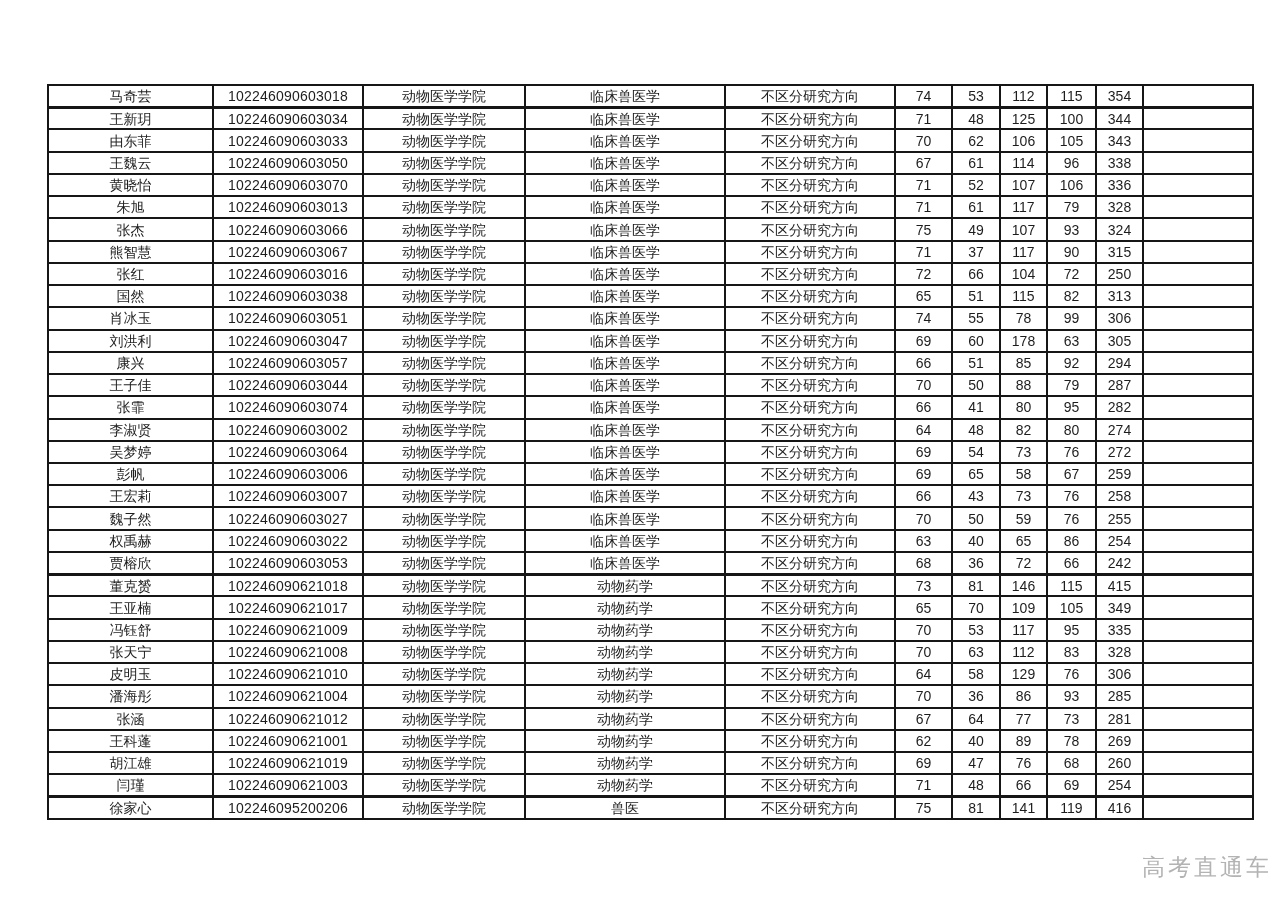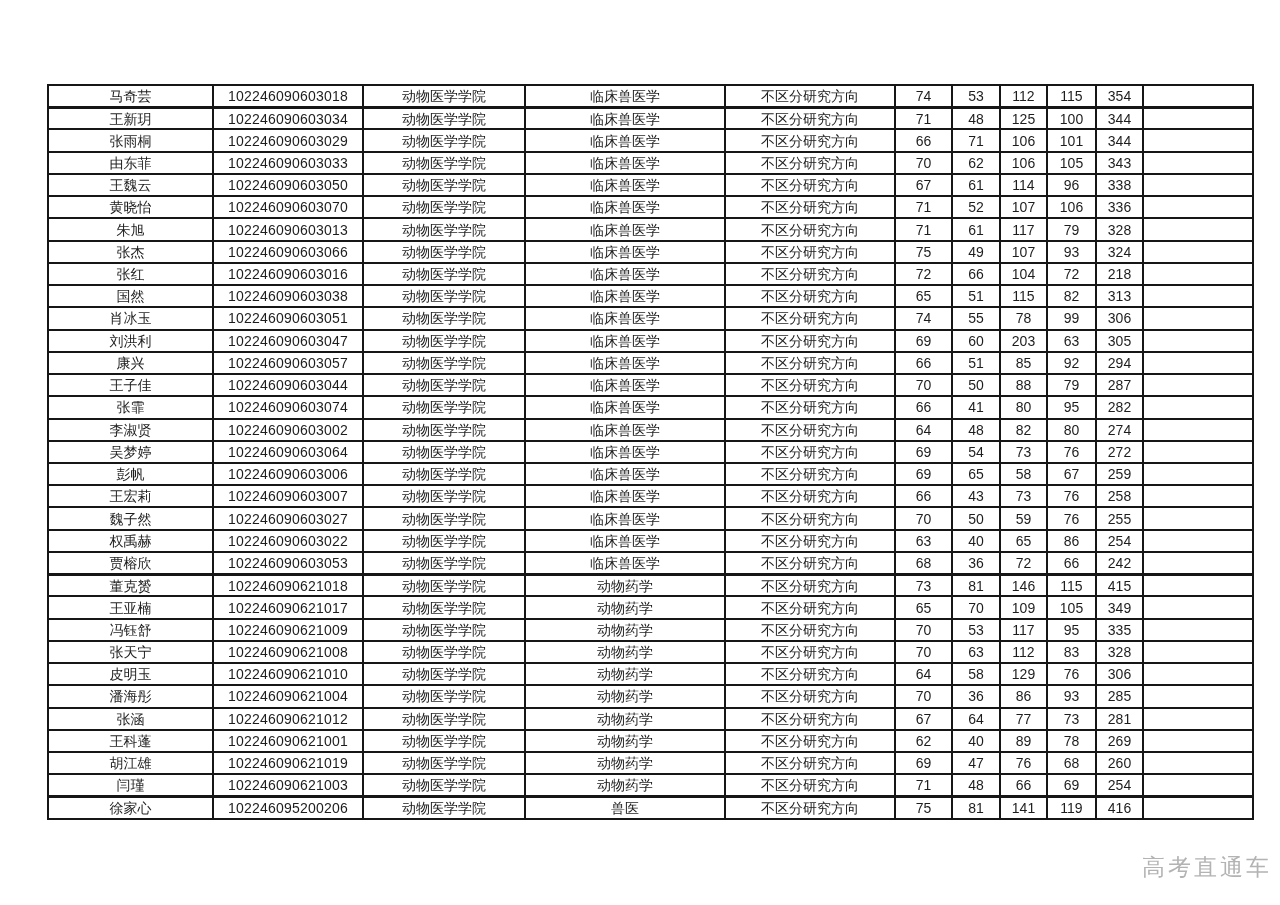--- a/index.html
+++ b/index.html
@@ -83,33 +83,20 @@
     <td>临床兽医学</td>
     <td>不区分研究方向</td>
     <td>71</td>
     <td>48</td>
     <td>125</td>
     <td>100</td>
     <td>344</td>
     <td></td>
   </tr>
         <tr>
-    <td class="c-name">张雨桐</td>
-    <td class="c-id">102246090603029</td>
-    <td>动物医学学院</td>
-    <td>临床兽医学</td>
-    <td>不区分研究方向</td>
-    <td>66</td>
-    <td>71</td>
-    <td>106</td>
-    <td>101</td>
-    <td>344</td>
-    <td></td>
-  </tr>
-        <tr>
     <td class="c-name">由东菲</td>
     <td class="c-id">102246090603033</td>
     <td>动物医学学院</td>
     <td>临床兽医学</td>
     <td>不区分研究方向</td>
     <td>70</td>
     <td>62</td>
     <td>106</td>
     <td>105</td>
     <td>343</td>
@@ -161,30 +148,43 @@
     <td>临床兽医学</td>
     <td>不区分研究方向</td>
     <td>75</td>
     <td>49</td>
     <td>107</td>
     <td>93</td>
     <td>324</td>
     <td></td>
   </tr>
         <tr>
+    <td class="c-name">熊智慧</td>
+    <td class="c-id">102246090603067</td>
+    <td>动物医学学院</td>
+    <td>临床兽医学</td>
+    <td>不区分研究方向</td>
+    <td>71</td>
+    <td>37</td>
+    <td>117</td>
+    <td>90</td>
+    <td>315</td>
+    <td></td>
+  </tr>
+        <tr>
     <td class="c-name">张红</td>
     <td class="c-id">102246090603016</td>
     <td>动物医学学院</td>
     <td>临床兽医学</td>
     <td>不区分研究方向</td>
     <td>72</td>
     <td>66</td>
     <td>104</td>
     <td>72</td>
-    <td>218</td>
+    <td>250</td>
     <td></td>
   </tr>
         <tr>
     <td class="c-name">国然</td>
     <td class="c-id">102246090603038</td>
     <td>动物医学学院</td>
     <td>临床兽医学</td>
     <td>不区分研究方向</td>
     <td>65</td>
     <td>51</td>
@@ -207,21 +207,21 @@
     <td></td>
   </tr>
         <tr>
     <td class="c-name">刘洪利</td>
     <td class="c-id">102246090603047</td>
     <td>动物医学学院</td>
     <td>临床兽医学</td>
     <td>不区分研究方向</td>
     <td>69</td>
     <td>60</td>
-    <td>203</td>
+    <td>178</td>
     <td>63</td>
     <td>305</td>
     <td></td>
   </tr>
         <tr>
     <td class="c-name">康兴</td>
     <td class="c-id">102246090603057</td>
     <td>动物医学学院</td>
     <td>临床兽医学</td>
     <td>不区分研究方向</td>

